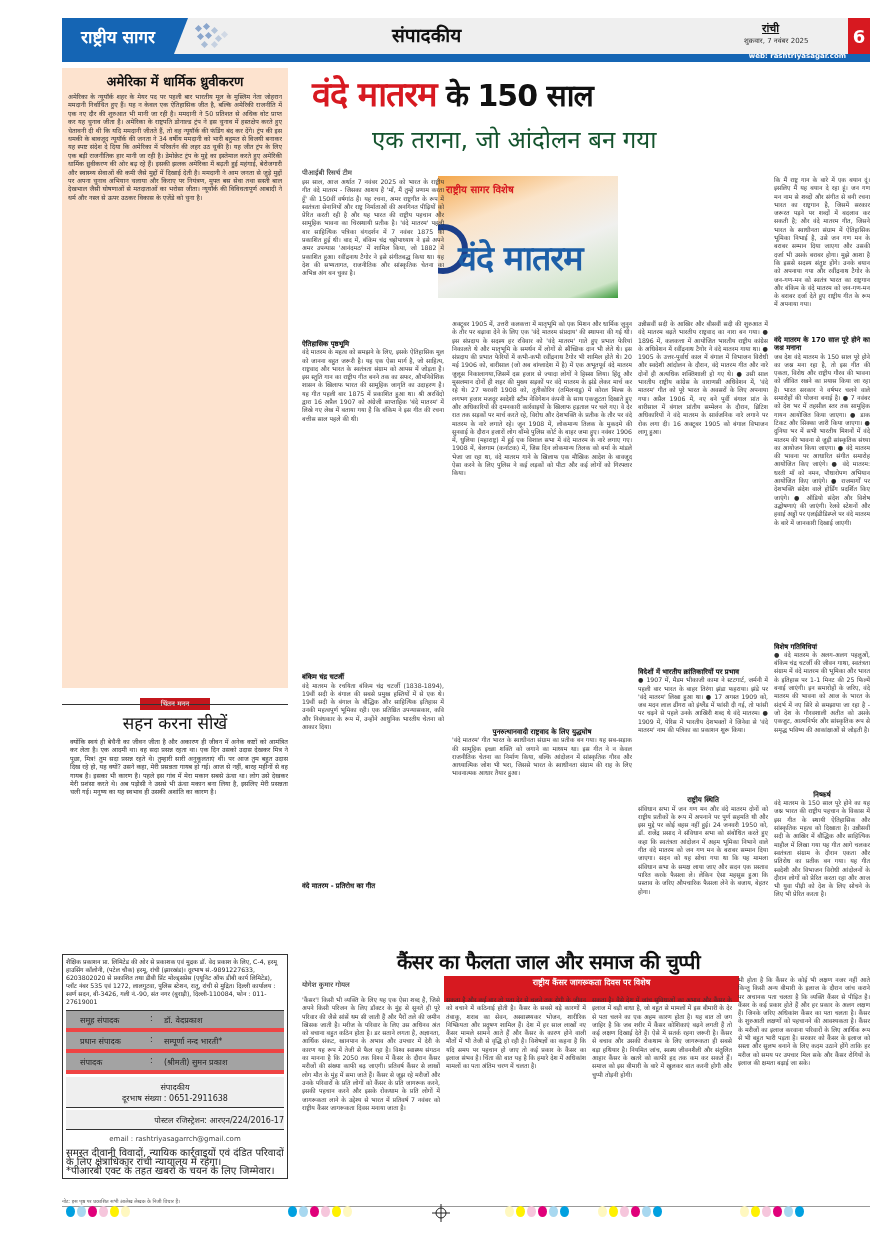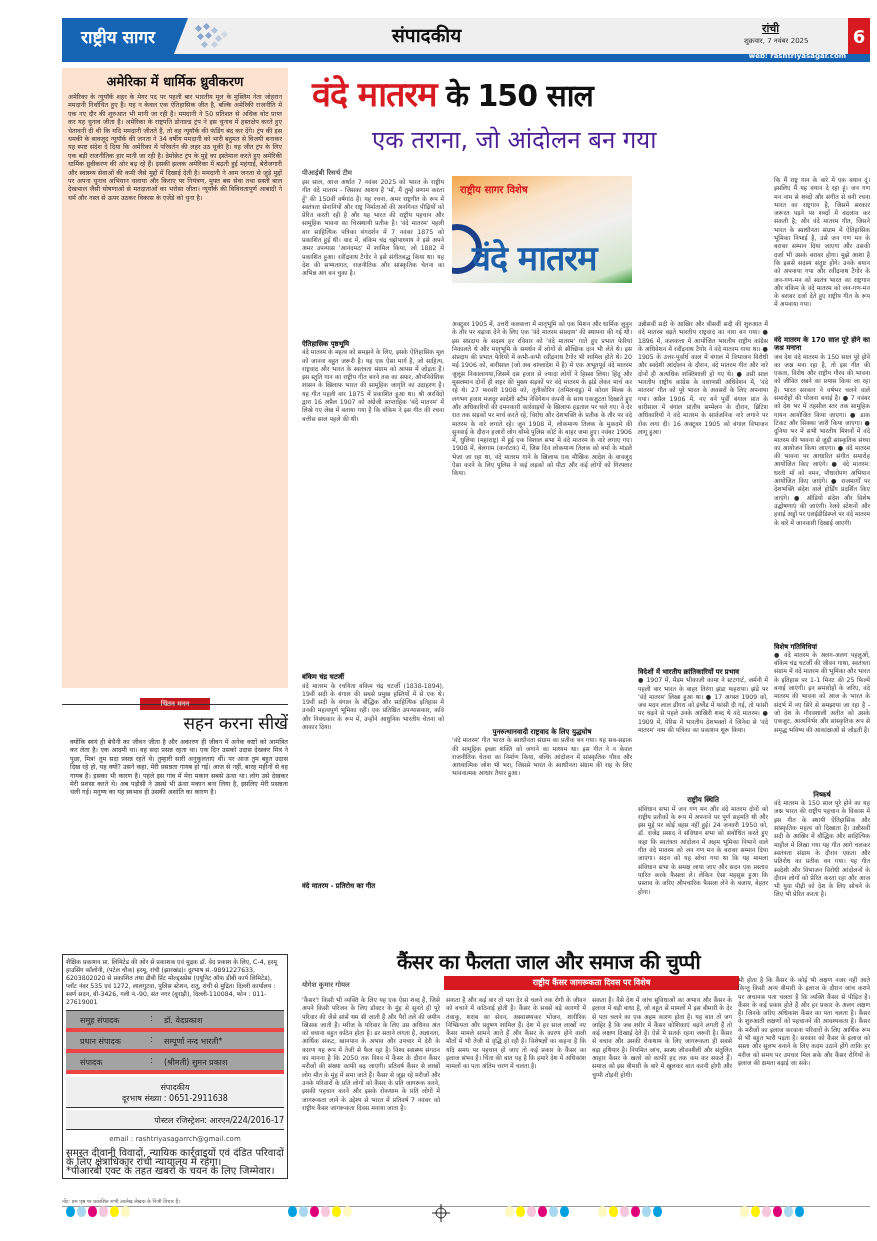--- a/index.html
+++ b/index.html
@@ -24,52 +24,52 @@
   .mast-bar { position: absolute; left: 0; top: 36px; width: 808px; height: 8px; background: #1565b4; }
   .mast-web { position: absolute; right: 24px; top: 34px; font-size: 7px; color: #fff; font-weight: bold; }
 
   
   .left { position: absolute; left: 0; top: 50px; width: 226px; }
   .opinion-box { width: 226px; height: 620px; background: #fde3cf; padding: 4px 6px; }
   .opinion-title { font-size: 13px; font-weight: bold; text-align: center; color: #111; margin-bottom: 3px; }
   .body-text { font-size: 6.4px; line-height: 8.4px; text-align: justify; color: #333; }
   .chintan-tag { margin: 10px auto 0; width: 70px; height: 12px; background: #c4161c; color: #fff; font-size: 7px; text-align: center; line-height: 12px; }
   .chintan-rule { border-top: 1px solid #333; margin-top: -6px; }
-  .chintan-title { font-size: 17px; text-align: right; margin: 6px 0 4px; color: #111; }
+  .chintan-title { font-size: 17px; text-align: center; margin: 6px 0 4px; color: #111; }
   .chintan-body { height: 212px; overflow: hidden; margin-left: 8px; }
   .imprint { border: 1px solid #333; padding: 3px; margin-top: 4px; }
   .imprint-text { font-size: 6.2px; line-height: 8px; color: #222; }
   .staff-table { margin-top: 4px; border-top: 1px solid #333; }
   .staff-row { display: flex; font-size: 8px; padding: 3px 14px; border-bottom: 4px solid #ef4444; background: #a3a3a3; }
   .staff-row .role { width: 70px; }
   .staff-row .sep { width: 14px; }
   .phone-box { background: #efefef; text-align: center; padding: 4px 0; font-size: 8px; border-bottom: 1px solid #333; margin-top: 3px; }
   .postal { background: #efefef; text-align: right; font-size: 8px; padding: 4px 0; border-bottom: 1px solid #333; margin-top: 2px; }
   .email { text-align: center; font-size: 7px; margin: 5px 0; color: #444; }
   .legal { font-size: 10px; line-height: 9px; color: #222; }
 
   
   .headline { position: absolute; left: 250px; top: 52px; font-size: 34px; font-weight: bold; color: #d71920; letter-spacing: -1px; }
   .headline .ke { color: #111; font-size: 30px; }
-  .subhead { position: absolute; left: 310px; top: 104px; font-size: 24px; color: #4c1d95; }
+  .subhead { position: absolute; left: 310px; top: 104px; font-size: 24px; color: #14532d; }
 
   .byline { position: absolute; left: 240px; top: 150px; font-size: 7px; color: #111; text-align: right; }
   .col { position: absolute; font-size: 6.2px; line-height: 8.3px; text-align: justify; color: #333; overflow: hidden; }
   .sub-h { font-weight: bold; color: #111; font-size: 6.8px; }
   .center-h { text-align: center; font-weight: bold; color: #111; font-size: 7px; }
 
-  .photo { position: absolute; left: 390px; top: 158px; width: 180px; height: 107px;
+  .photo { position: absolute; left: 376px; top: 158px; width: 180px; height: 122px;
     background: linear-gradient(160deg, #f4a64a 0%, #fbe3c7 30%, #f0f0ee 60%, #cfe5c8 90%, #3a9a3a 100%); overflow: hidden; }
   .photo-tag { position: absolute; left: 8px; top: 6px; font-size: 10px; font-weight: bold; color: #d71920; }
   .photo-title { position: absolute; left: 20px; top: 58px; font-size: 34px; font-weight: bold; color: #1d5fa8; letter-spacing: -1px; }
   .photo-wheel { position: absolute; left: -20px; top: 48px; width: 50px; height: 50px; border-radius: 50%; border: 6px solid #1d3f8a; }
 
   
   .cancer-h { position: absolute; left: 335px; top: 930px; font-size: 20px; font-weight: bold; color: #111; letter-spacing: -0.5px; }
-  .cancer-tag { position: absolute; left: 382px; top: 958px; width: 295px; height: 14px; background: #d71920; color: #fff;
+  .cancer-tag { position: absolute; left: 382px; top: 958px; width: 295px; height: 26px; background: #d71920; color: #fff;
     font-size: 8px; text-align: center; line-height: 14px; font-weight: bold; }
   .cancer-byline { position: absolute; left: 240px; top: 962px; font-size: 7px; color: #111; }
 
   
   .footer-note { position: absolute; left: 0; top: 1180px; font-size: 5px; color: #555; }
   .footer-rule { position: absolute; left: 0; top: 1188px; width: 808px; border-top: 1px solid #999; }
   .reg-dots { position: absolute; top: 1206px; display: flex; gap: 2px; }
   .reg-dots span { width: 9px; height: 11px; border-radius: 50%; display: inline-block; }
   .crosshair { position: absolute; left: 380px; top: 1200px; width: 18px; height: 18px; }
 </style>

